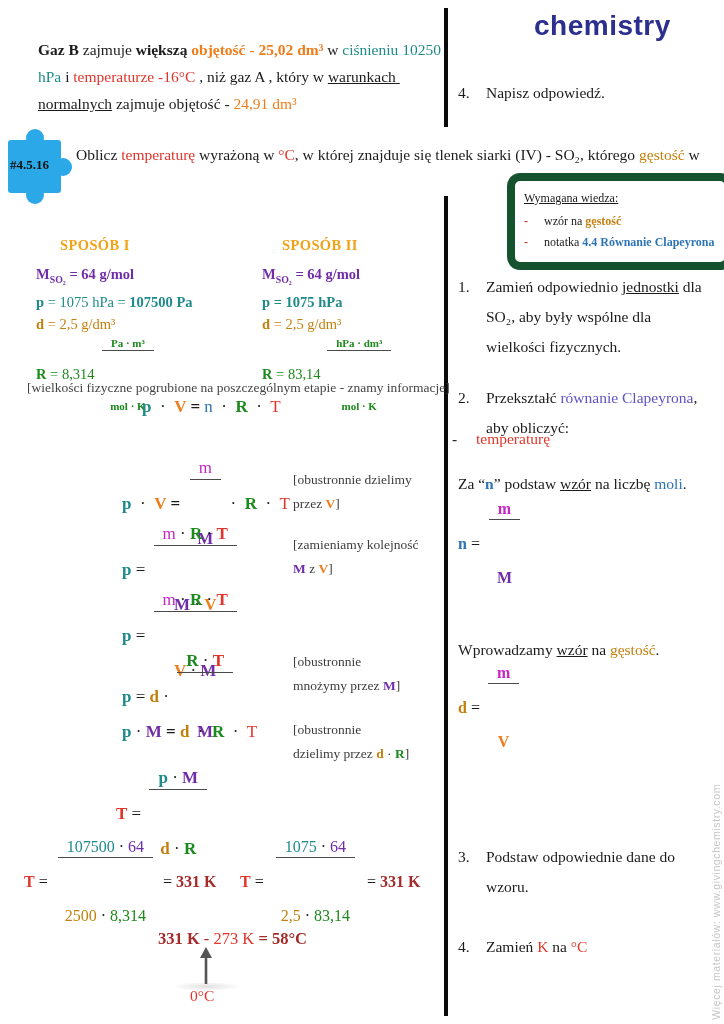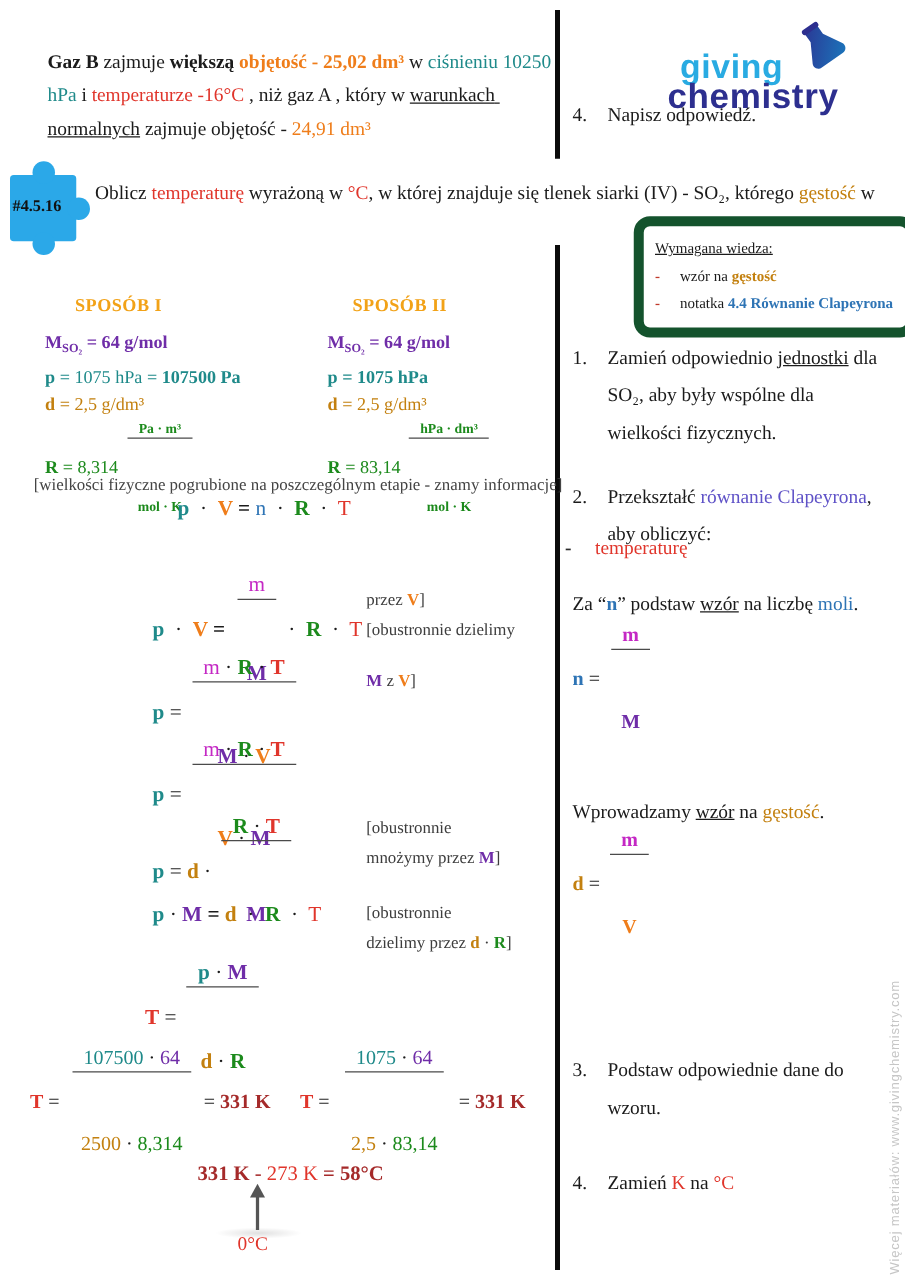--- a/index.html
+++ b/index.html
@@ -82,37 +82,20 @@
       font-family:"Liberation Sans",sans-serif;font-size:10.5px;letter-spacing:.6px;color:#c6c6c6;}
 </style>
 </head>
 <body>
 
 <div class="page">
 
   <div class="abs intro rich"><span class="bold">Gaz B</span><span> zajmuje </span><span class="bold">większą</span><span> </span><span class="c-orange bold">objętość - 25,02 dm³</span><span> w </span><span class="c-teal">ciśnieniu 10250 hPa</span><span> i </span><span class="c-red">temperaturze -16°C</span><span> , niż gaz A , który w </span><span class="underline">warunkach normalnych</span><span> zajmuje objętość - </span><span class="c-orange">24,91 dm³</span></div>
 
   <div class="abs logo">
-    <div class="logo-row1">
-      <span class="logo-giving">giving</span>
-      <span style="margin-left:4px;">
-        <svg width="54" height="46" viewBox="0 0 54 46">
-          <defs>
-              <linearGradient id="fg" x1="0" y1="0" x2="1" y2="1">
-            <stop offset="0" stop-color="#2D2F8F"></stop>
-                <stop offset="1" stop-color="#1B75BB"></stop>
-          </linearGradient>
-            </defs>
-          <g transform="rotate(-35 27 23)">
-            <path d="M21 6 h12 v9 l8.5 15 a4.5 4.5 0 0 1 -4 6.6 h-21 a4.5 4.5 0 0 1 -4 -6.6 l8.5 -15 z" fill="url(#fg)"></path>
-            <rect x="19.5" y="3.5" width="15" height="4.5" rx="2.2" fill="#2D2F8F"></rect>
-          </g>
-        </svg>
-      </span>
-    </div>
     <div class="logo-chem">chemistry</div>
   </div>
 
   <div class="abs divider-a"></div>
   <div class="abs divider-b"></div>
 
   <div class="abs puzzle">
     <svg width="80" height="80" viewBox="0 0 80 80">
       <g fill="#2BA8E8">
         <rect x="6" y="14" width="53" height="53" rx="3"></rect>
@@ -177,32 +160,33 @@
 
   <div class="abs eq" style="left:122px;top:458px;">
     <span class="rich"><span class="c-teal bold">p</span><span>  ·  </span><span class="c-orange bold">V</span><span class="bold"> = </span></span>
     <span class="frac">
       <span class="fnum rich"><span class="c-magenta">m</span></span>
       <span class="fden rich"><span class="c-purple bold">M</span></span>
     </span>
     <span class="rich"><span> ·  </span><span class="c-green bold">R</span><span>  ·  </span><span class="c-red">T</span></span>
   </div>
   <div class="abs ann" style="left:293px;top:468px;">
+    <span class="rich"><span>[obustronnie dzielimy</span></span>
     <span class="rich"><span>przez </span><span class="c-orange bold">V</span><span>]</span></span>
-    <span class="rich"><span>[obustronnie dzielimy</span></span>
   </div>
 
   <div class="abs eq" style="left:122px;top:524px;">
     <span class="rich"><span class="c-teal bold">p</span><span> = </span></span>
     <span class="frac">
       <span class="fnum rich"><span class="c-magenta">m</span><span> · </span><span class="c-green bold">R</span><span> · </span><span class="c-red bold">T</span></span>
       <span class="fden rich"><span class="c-purple bold">M</span><span> · </span><span class="c-orange bold">V</span></span>
     </span>
   </div>
   <div class="abs ann" style="left:293px;top:533px;">
+    <span class="rich"><span>[zamieniamy kolejność</span></span>
     <span class="rich"><span class="c-purple bold">M</span><span> z </span><span class="c-orange bold">V</span><span>]</span></span>
   </div>
 
   <div class="abs eq" style="left:122px;top:590px;">
     <span class="rich"><span class="c-teal bold">p</span><span> = </span></span>
     <span class="frac">
       <span class="fnum rich"><span class="c-magenta">m</span><span> · </span><span class="c-green bold">R</span><span> · </span><span class="c-red bold">T</span></span>
       <span class="fden rich"><span class="c-orange bold">V</span><span> · </span><span class="c-purple bold">M</span></span>
     </span>
   </div>

